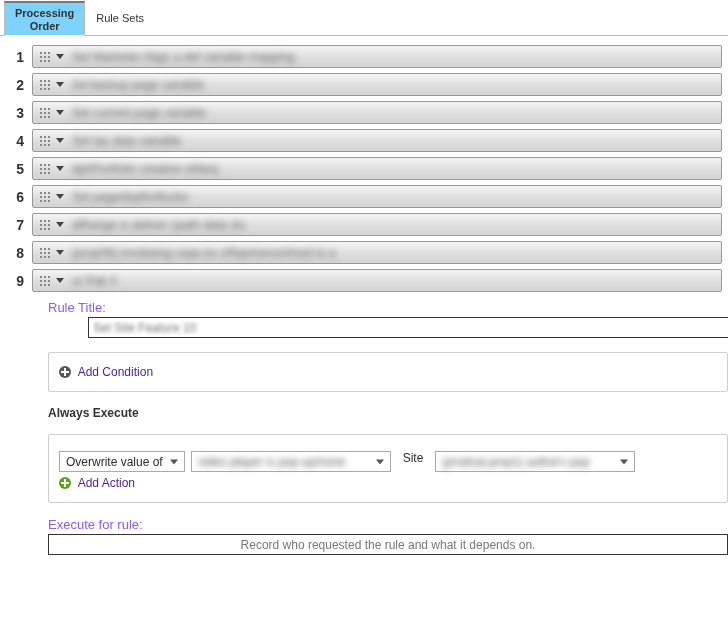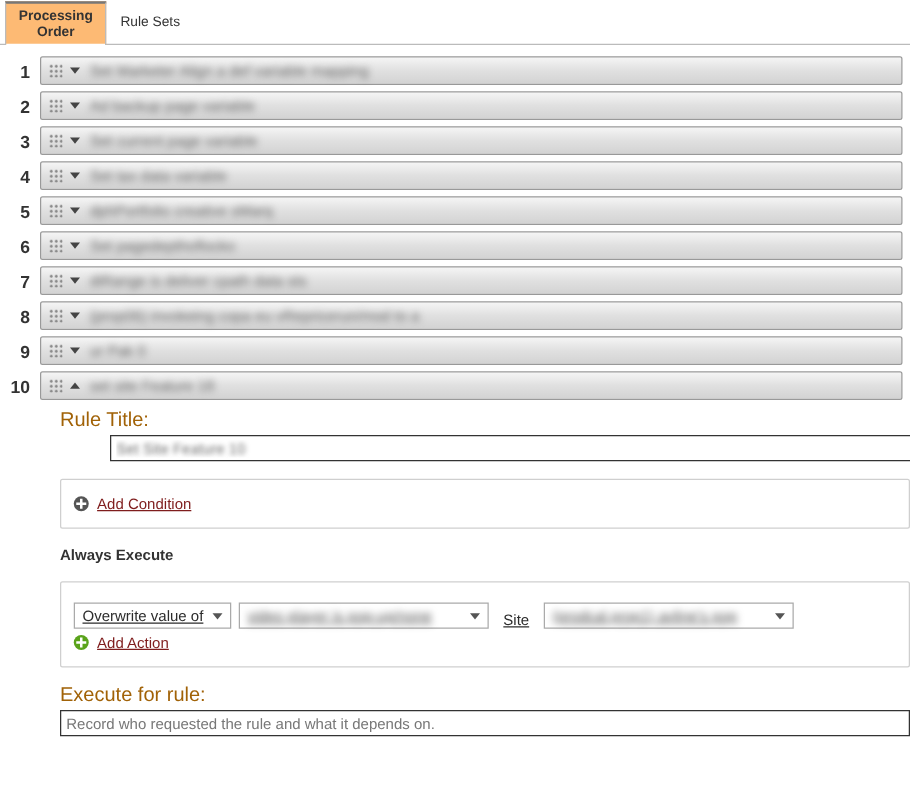--- a/index.html
+++ b/index.html
@@ -23,21 +23,21 @@
     border-bottom: none;
     font-size: 11px;
     color: #333;
     background: transparent;
     display: flex;
     align-items: center;
     text-align: center;
   }
   .tab.active {
     border-color: #bbb;
-    background: #fdba74;
+    background: #7dd3fc;
     position: relative;
     top: 1px;
     font-weight: bold;
     border-top: 2px solid #777;
   }
   .tab.active::after {
     content: "";
     position: absolute;
     left: 0; right: 0; bottom: -1px;
     height: 2px;
@@ -107,37 +107,36 @@
     padding: 4px 0 10px 10px;
   }
   .section {
     border: 1px solid #cfcfcf;
     border-radius: 2px;
     padding: 12px 10px;
     margin: 14px 0;
     background: #fff;
   }
   .field-label {
-    font-size: 16px;
-    color: #a16207;
+    font-size: 13px;
+    color: #8b5cf6;
     margin-bottom: 2px;
   }
   .title-input {
     width: 100%;
     height: 21px;
     border: 1px solid #333;
     padding: 2px 4px;
     font-size: 12px;
     color: #666;
     margin-left: 40px;
   }
   .title-input.blur-text { color: transparent; text-shadow: 0 0 4px #666; }
   .link-green {
-    color: #7f1d1d;
-    text-decoration: underline;
+    color: #4c1d95;
     cursor: pointer;
   }
   .add-icon {
     display: inline-block;
     width: 12px; height: 12px;
     border-radius: 50%;
     position: relative;
     margin-right: 4px;
     vertical-align: -2px;
   }
@@ -151,24 +150,23 @@
   .add-icon::before { left: 5px; top: 2px; width: 2px; height: 8px; }
   .add-icon::after  { top: 5px; left: 2px; height: 2px; width: 8px; }
   .heading-small {
     font-weight: bold;
     font-size: 12px;
     margin: 12px 0 4px 0;
     color: #333;
   }
   .action-row {
     display: flex;
-    align-items: flex-end;
+    align-items: flex-start;
     gap: 6px;
     margin: 4px 0;
-    text-decoration: underline;
   }
   .padcol { width: 120px; text-align: right; padding-right: 2px; }
   .sel {
     height: 21px;
     border: 1px solid #aaa;
     background: #fff;
     font-size: 12px;
     padding: 0 18px 0 6px;
     position: relative;
     display: inline-flex;
@@ -189,21 +187,21 @@
   .sel-200 { width: 200px; }
   .sel-136 { width: 136px; }
   .lbl-with { width: 32px; text-align: center; }
   .reason-input {
     width: 100%;
     height: 21px;
     border: 1px solid #333;
     padding: 2px 4px;
     font-size: 12px;
     color: #777;
-    text-align: left;
+    text-align: center;
   }
   .reason-input::placeholder { color: #777; }
 </style>
 </head>
 <body>
 
 <div class="tabs">
   <div class="tab active" style="white-space:pre-line;line-height:1.1;">Processing
 Order</div>
   <div class="tab">Rule Sets</div>
@@ -275,28 +273,20 @@
       </div>
     </div>
     <div class="rule-row">
       <div class="order-num">9</div>
       <div class="rule-header">
         <span class="drag-handle"></span>
         <span class="chevron down"></span>
         <span class="rule-title-text">ur Pak 0</span>
       </div>
     </div>
-    <div class="rule-row">
-      <div class="order-num">10</div>
-      <div class="rule-header">
-        <span class="drag-handle"></span>
-        <span class="chevron up"></span>
-        <span class="rule-title-text">set site Feature 18</span>
-      </div>
-    </div>
   </div>
 
 <div class="expanded-body" id="expanded-body">
   <div class="field-label">Rule Title:</div>
   <input type="text" class="title-input blur-text" value="Set Site Feature 10" style="">
 
   <div class="section">
     <span class="add-icon dark"></span>
     <span class="link-green">Add Condition</span>
   </div>

